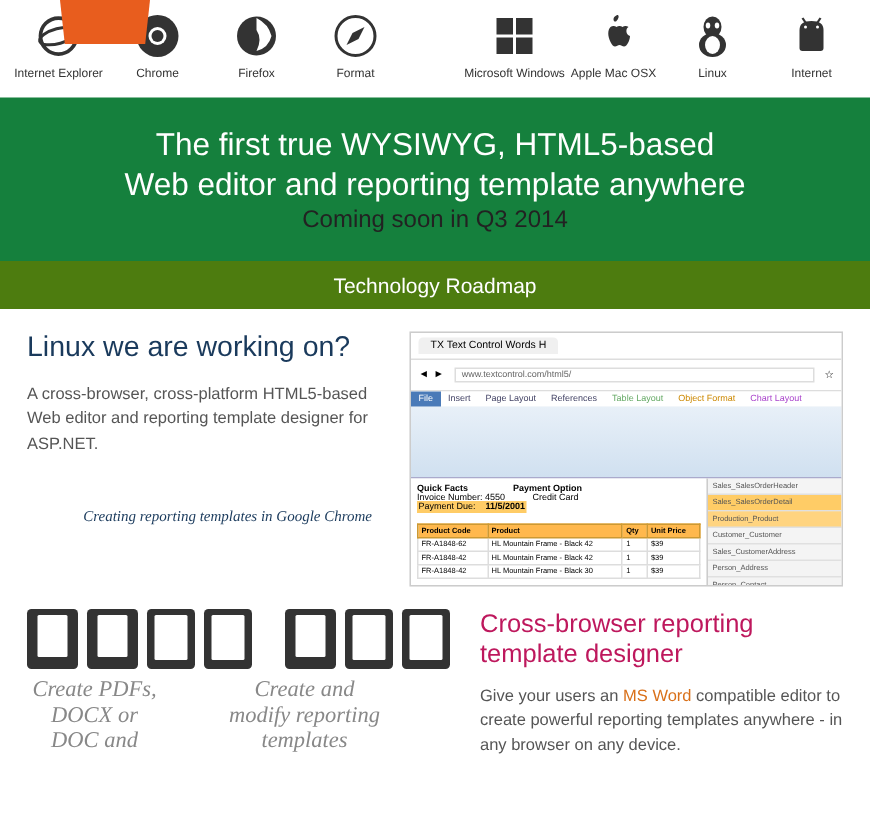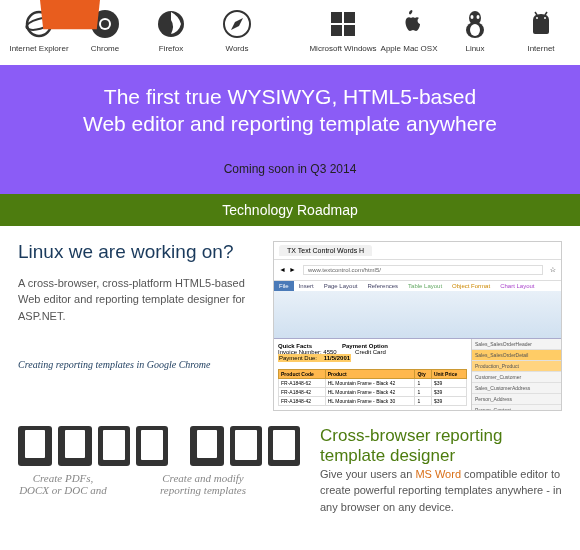--- a/index.html
+++ b/index.html
@@ -4,29 +4,29 @@
 <style>
 *{margin:0;padding:0;box-sizing:border-box;font-family:Arial,Helvetica,sans-serif}
 body{width:580px;height:550px;overflow:hidden;background:#fff}
 .logo-flap{position:absolute;top:0;left:40px;width:60px;height:35px;background:#e85d1e;transform:perspective(100px) rotateX(-20deg);transform-origin:top}
 .browsers-row{display:flex;padding:8px 15px 12px;gap:18px;align-items:flex-end}
 .browser-group{display:flex;gap:18px}
 .spacer{flex:1}
 .browser-item{display:flex;flex-direction:column;align-items:center;gap:4px;width:48px}
 .browser-icon{width:32px;height:32px;display:flex;align-items:center;justify-content:center}
 .browser-label{font-size:8px;color:#333;text-align:center;white-space:nowrap}
-.hero{background:#8b5cf6;padding:18px 20px 8px;text-align:center}
+.hero{background:#15803d;padding:18px 20px 8px;text-align:center}
 .hero-title{color:#fff;font-size:21px;font-weight:300;line-height:1.3}
-.hero-sub{color:#222;font-size:12px;margin-top:24px;padding-bottom:10px}
+.hero-sub{color:#222;font-size:16px;margin-top:0;padding-bottom:10px}
 .roadmap-bar{background:#4d7c0f;color:#fff;text-align:center;padding:8px;font-size:14px}
 .working{display:flex;padding:15px 18px 5px;gap:15px}
 .working-left{flex:0 0 240px}
 .working-title{color:#1a3a5c;font-size:19px;font-weight:400;margin-bottom:12px}
 .working-text{color:#555;font-size:11px;line-height:1.5}
-.working-caption{color:#1a3a5c;font-size:10px;font-style:italic;font-family:cursive;margin-top:35px;text-align:left;padding-right:10px}
+.working-caption{color:#1a3a5c;font-size:10px;font-style:italic;font-family:cursive;margin-top:35px;text-align:right;padding-right:10px}
 .screenshot{flex:1;border:1px solid #ccc;height:170px;background:#f8f8f8;font-size:7px;overflow:hidden;position:relative}
 .ss-titlebar{background:#fff;border-bottom:1px solid #ddd;padding:3px 5px;display:flex;align-items:center;gap:3px}
 .ss-tab{background:#f0f0f0;padding:2px 8px;border-radius:3px 3px 0 0;font-size:7px}
 .ss-url{background:#fff;border:1px solid #ddd;padding:1px 4px;flex:1;margin:2px 4px;font-size:6px;color:#666}
 .ss-ribbon{background:linear-gradient(#e8f0f8,#d0e0f0);height:48px;display:flex;border-bottom:1px solid #aac}
 .ss-ribbon-tabs{display:flex;font-size:6px;background:#fff}
 .ss-ribbon-tab{padding:2px 5px;color:#446}
 .ss-ribbon-tab.active{background:#4a7ab8;color:#fff}
 .ss-body{display:flex;height:100px}
 .ss-doc{flex:1;background:#fff;padding:4px}
@@ -40,23 +40,23 @@
 .ss-quickfacts{font-size:6px}
 .ss-quickfacts .hl{background:#ffcc66;padding:1px}
 .bottom{display:flex;padding:10px 18px;gap:20px}
 .devices{flex:0 0 250px;position:relative}
 .device-row{display:flex;gap:6px;margin-bottom:4px}
 .device{width:34px;height:40px;background:#333;border-radius:3px;position:relative;display:flex;align-items:center;justify-content:center}
 .device.tablet{width:32px;height:40px}
 .device::after{content:"";position:absolute;background:#fff;border-radius:1px}
 .device.phone::after{width:20px;height:28px;top:4px}
 .device.tablet::after{width:22px;height:30px;top:4px}
-.device-caption{font-size:11px;color:#888;font-style:italic;font-family:cursive;text-align:center;margin-top:2px}
+.device-caption{font-size:15px;color:#888;font-style:italic;font-family:cursive;text-align:center;margin-top:2px}
 .bottom-text{flex:1}
-.bottom-title{color:#4d7c0f;font-size:17px;font-weight:400;}
+.bottom-title{color:#be185d;font-size:17px;font-weight:400;margin-bottom:10px}
 .bottom-desc{color:#555;font-size:11px;line-height:1.5}
 .accent{color:#d97019}
 svg{width:100%;height:100%}
 </style>
 </head>
 <body>
 
 <div class="logo-flap"></div>
 
 <div class="browsers-row">
@@ -90,21 +90,21 @@
       <div class="browser-label">Firefox</div>
     </div>
     <div class="browser-item">
       <div class="browser-icon">
           <svg viewBox="0 0 32 32">
             <circle cx="16" cy="16" r="13" fill="none" stroke="#333" stroke-width="2"></circle>
             <path d="M10 22 L16 16 L22 10 L16 16 Z" fill="#333"></path>
             <path d="M10 22 L14 14 L22 10 L18 18 Z" fill="#333"></path>
           </svg>
         </div>
-      <div class="browser-label">Words</div>
+      <div class="browser-label">Format</div>
     </div>
   </div>
   <div class="spacer"></div>
   <div class="browser-group">
     <div class="browser-item">
       <div class="browser-icon">
           <svg viewBox="0 0 32 32">
             <rect x="4" y="4" width="11" height="11" fill="#333"></rect>
             <rect x="17" y="4" width="11" height="11" fill="#333"></rect>
             <rect x="4" y="17" width="11" height="11" fill="#333"></rect>

